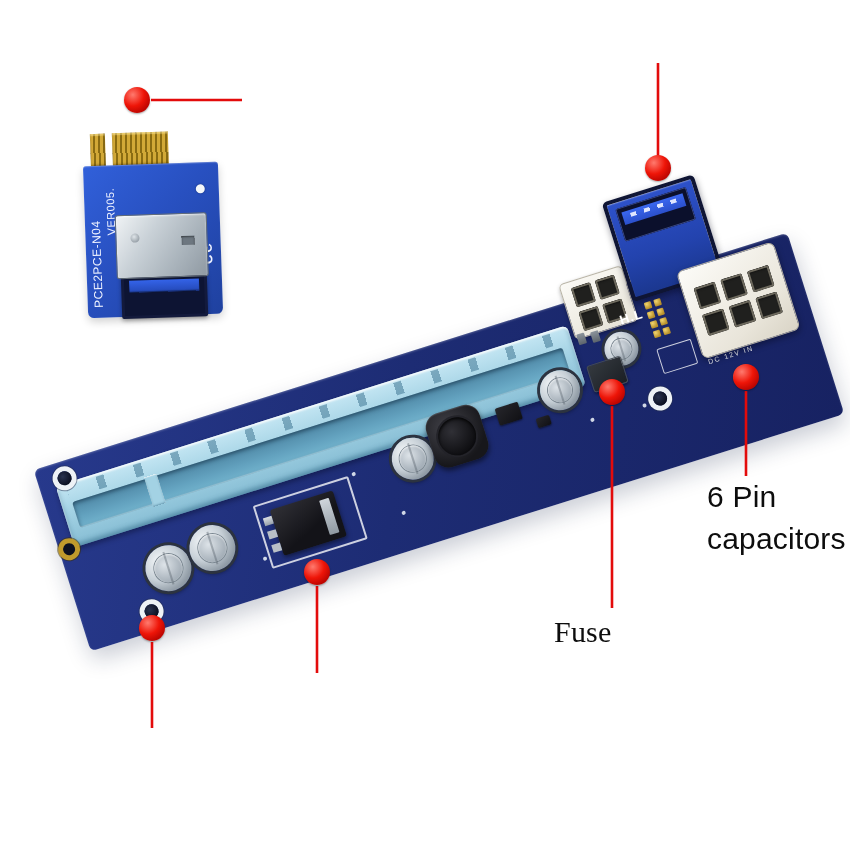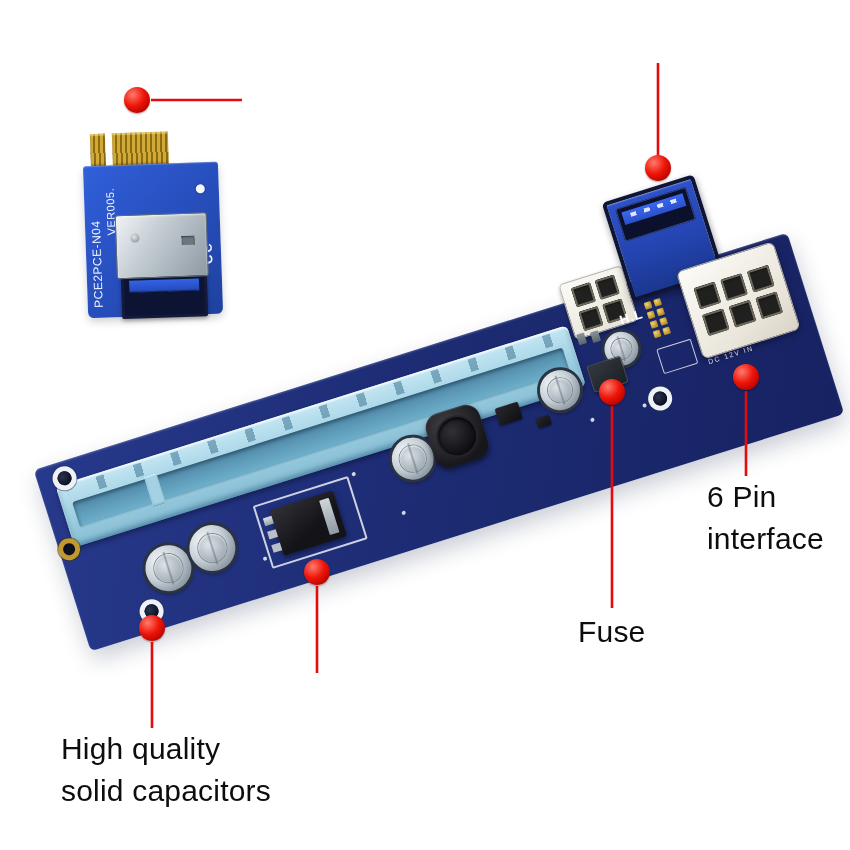--- a/index.html
+++ b/index.html
@@ -225,21 +225,17 @@
 
   <div class="dot" style="left:124px;top:87px;"></div>
   <div class="dot" style="left:645px;top:155px;"></div>
   <div class="dot" style="left:733px;top:364px;"></div>
   <div class="dot" style="left:599px;top:379px;"></div>
   <div class="dot" style="left:304px;top:559px;"></div>
   <div class="dot" style="left:139px;top:615px;"></div>
 
   <div class="lbl" style="left:687px;top:476px;margin-left:20px;">
     <div>6 Pin</div>
-    <div>interface</div>
+    <div>capacitors</div>
   </div>
-  <div class="lbl" style="left:578px;top:611px;">Fuse</div>
-  <div class="lbl" style="left:61px;top:728px;">
-    <div>High quality</div>
-    <div>solid capacitors</div>
-  </div>
+  <div class="lbl" style="left:554px;top:611px;font-family:Liberation Serif, serif;">Fuse</div>
 
 </div>
 
 </body></html>

